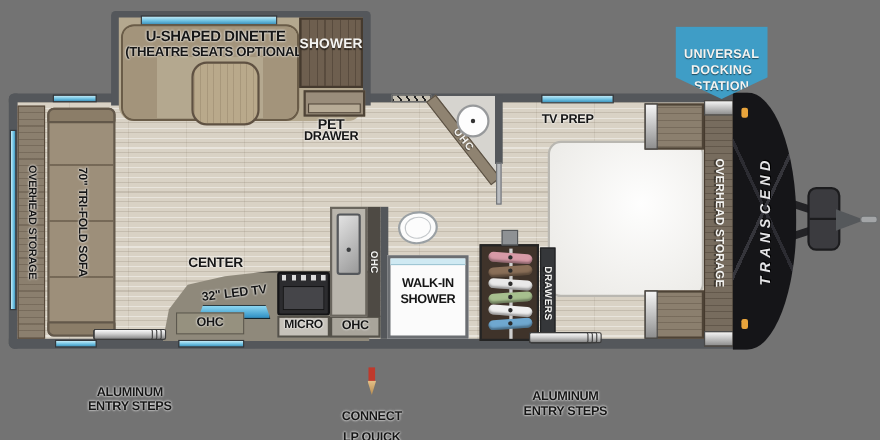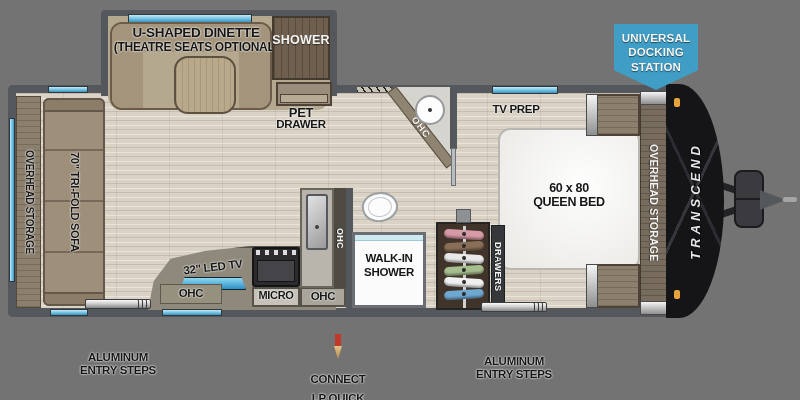--- a/index.html
+++ b/index.html
@@ -71,20 +71,21 @@
   </div>
   <div class="vflex" style="left:43px;top:98px;width:62px;height:208px;background:#9d8f7a;border:2px solid #63584a;border-radius:6px;display:flex;background-image:repeating-linear-gradient(180deg,transparent 0 49px,rgba(70,58,44,.45) 49px 51px);">
     <span class="vlbl lbl" style="font-size:11px;">70" TRI-FOLD SOFA</span>
   </div>
   <div style="left:43px;top:98px;width:62px;height:14px;background:#8b7d68;border:2px solid #63584a;border-radius:6px 6px 2px 2px;"></div>
   <div style="left:43px;top:292px;width:62px;height:14px;background:#8b7d68;border:2px solid #63584a;border-radius:2px 2px 6px 6px;"></div>
   <div class="win" style="left:48px;top:86px;width:40px;height:7px;"></div>
   <div class="win" style="left:50px;top:309px;width:38px;height:7px;"></div>
 
   <div style="left:148px;top:246px;width:188px;height:64px;background:#8f897b;clip-path:polygon(0 100%,3% 55%,12% 20%,30% 8%,55% 0,100% 0,100% 100%);border-top:2px solid #55524a;"></div>
+  <div class="lbl" style="left:126px;top:233px;width:140px;font-size:12.5px;">CENTER</div>
   <div class="lbl" style="left:168px;top:261px;width:90px;font-size:11.5px;transform:rotate(-7deg);">32" LED TV</div>
   <div style="left:180px;top:277px;width:66px;height:13px;background:linear-gradient(180deg,#8ed8f2,#2d8fc4);clip-path:polygon(7% 0,93% 0,100% 100%,0 100%);border:1px solid #12242e;"></div>
   <div style="left:160px;top:284px;width:62px;height:20px;background:#96917f;border:1px solid #5c584e;"></div>
   <div class="lbl" style="left:160px;top:287px;width:62px;font-size:11.5px;">OHC</div>
   <div class="win" style="left:162px;top:309px;width:60px;height:7px;"></div>
 
   <div style="left:252px;top:247px;width:48px;height:40px;background:#2c2c2f;border:2px solid #141416;border-radius:3px;"></div>
   <div style="left:256px;top:250px;width:40px;height:5px;background:repeating-linear-gradient(90deg,#dcdcdc 0 4px,transparent 4px 9px);"></div>
   <div style="left:257px;top:260px;width:38px;height:22px;background:#454549;border:1px solid #141416;"></div>
   <div style="left:252px;top:287px;width:48px;height:20px;background:#c6c2ba;border:2px solid #55524a;"></div>
@@ -114,22 +115,20 @@
   </div>
   <div style="left:415px;top:95px;width:30px;height:30px;background:#fdfdfd;border:2px solid #97999b;border-radius:50%;"></div>
   <div style="left:428px;top:108px;width:4px;height:4px;background:#333;border-radius:50%;"></div>
 
   <div class="wall" style="left:450px;top:87px;width:7px;height:62px;"></div>
   <div style="left:451px;top:148px;width:5px;height:38px;background:#b9bcc0;border:1px solid #6e7174;"></div>
 
   <div class="win" style="left:492px;top:86px;width:66px;height:8px;"></div>
   <div class="lbl" style="left:466px;top:103px;width:100px;font-size:11.5px;">TV PREP</div>
   <div style="left:498px;top:128px;width:142px;height:142px;background:#f5f4f1;border:2px solid #b9b7b1;border-radius:12px;background-image:radial-gradient(ellipse at 60% 40%,rgba(255,255,255,.9),rgba(210,208,202,.35));"></div>
-  <div class="lbl" style="left:504px;top:182px;width:130px;font-size:12.5px;">60 x 80</div>
-  <div class="lbl" style="left:504px;top:196px;width:130px;font-size:12.5px;">QUEEN BED</div>
   <div class="wood" style="left:586px;top:94px;width:54px;height:42px;border:2px solid #4e4336;"></div>
   <div class="chrome" style="left:586px;top:94px;width:12px;height:42px;"></div>
   <div class="wood" style="left:586px;top:264px;width:54px;height:44px;border:2px solid #4e4336;"></div>
   <div class="chrome" style="left:586px;top:264px;width:12px;height:44px;"></div>
 
   <div style="left:436px;top:222px;width:54px;height:88px;background:#3f332a;border:2px solid #242424;padding:5px 6px;">
     <div style="left:25px;top:2px;width:3px;height:82px;background:#cfcfcf;"></div>
     <div id="hanger-rack" style="position:absolute;left:3px;top:6px;width:46px;">
         <div style="position: relative; width: 40px; height: 9px; margin: 0px auto 3px; border-radius: 5px; background: rgb(215, 154, 166); box-shadow: rgba(0, 0, 0, 0.35) 0px -2px 2px inset; transform: rotate(4deg);">
           <div style="position: absolute; left: 18px; top: 2px; width: 4px; height: 4px; border-radius: 50%; background: rgb(43, 43, 43);"></div>
@@ -161,21 +160,21 @@
   </div>
   <div class="chrome" style="left:640px;top:91px;width:27px;height:14px;"></div>
   <div class="chrome" style="left:640px;top:301px;width:27px;height:14px;"></div>
 
   <div id="front-cap" class="vflex" style="left:666px;top:84px;width:58px;height:234px;background:#151518;border-radius:0 46px 46px 0/0 120px 120px 0;display:flex;background-image:linear-gradient(115deg,transparent 46%,#35353b 46%,#35353b 48%,transparent 48%),linear-gradient(65deg,transparent 52%,#2c2c32 52%,#2c2c32 54%,transparent 54%);">
     <span style="position:static;writing-mode:vertical-rl;transform:rotate(180deg);color:#e6e6e8;font-weight:700;font-style:italic;font-size:13px;letter-spacing:4px;text-shadow:1px 1px 0 #000;">TRANSCEND</span>
   </div>
   <div id="marker-top" style="left: 674px; top: 98px; width: 6px; height: 9px; border-radius: 2px; background: rgb(232, 164, 60);"></div>
   <div id="marker-bottom" style="left: 674px; top: 290px; width: 6px; height: 9px; border-radius: 2px; background: rgb(232, 164, 60);"></div>
 
-  <div id="docking-banner" style="left: 614px; top: 24px; width: 84px; height: 66px; clip-path: polygon(0px 0px, 100% 0px, 100% 70%, 50% 100%, 0px 70%); text-align: center; padding-top: 7px; background: rgb(63, 157, 198);">
+  <div id="docking-banner" style="left: 614px; top: 24px; width: 84px; height: 66px; clip-path: polygon(0px 0px, 100% 0px, 100% 70%, 50% 100%, 0px 70%); text-align: center; padding-top: 19px; background: rgb(63, 157, 198);">
     <span class="wlbl" style="position:static;display:block;font-size:11.5px;line-height:1.25;">UNIVERSAL</span>
     <span class="wlbl" style="position:static;display:block;font-size:11.5px;line-height:1.25;">DOCKING</span>
     <span class="wlbl" style="position:static;display:block;font-size:11.5px;line-height:1.25;">STATION</span>
   </div>
 
 
   <div id="lp-stem" style="left: 335px; top: 334px; width: 6px; height: 13px; background: rgb(192, 57, 43);"></div>
   <div style="left:334px;top:346px;width:8px;height:13px;background:linear-gradient(180deg,#e3c089,#b98d4f);clip-path:polygon(0 0,100% 0,50% 100%);"></div>
   <div class="lbl" style="left:288px;top:360px;width:100px;font-size:11.5px;margin-top:32px;">LP QUICK</div>
   <div class="lbl" style="left:288px;top:373px;width:100px;font-size:11.5px;">CONNECT</div>

